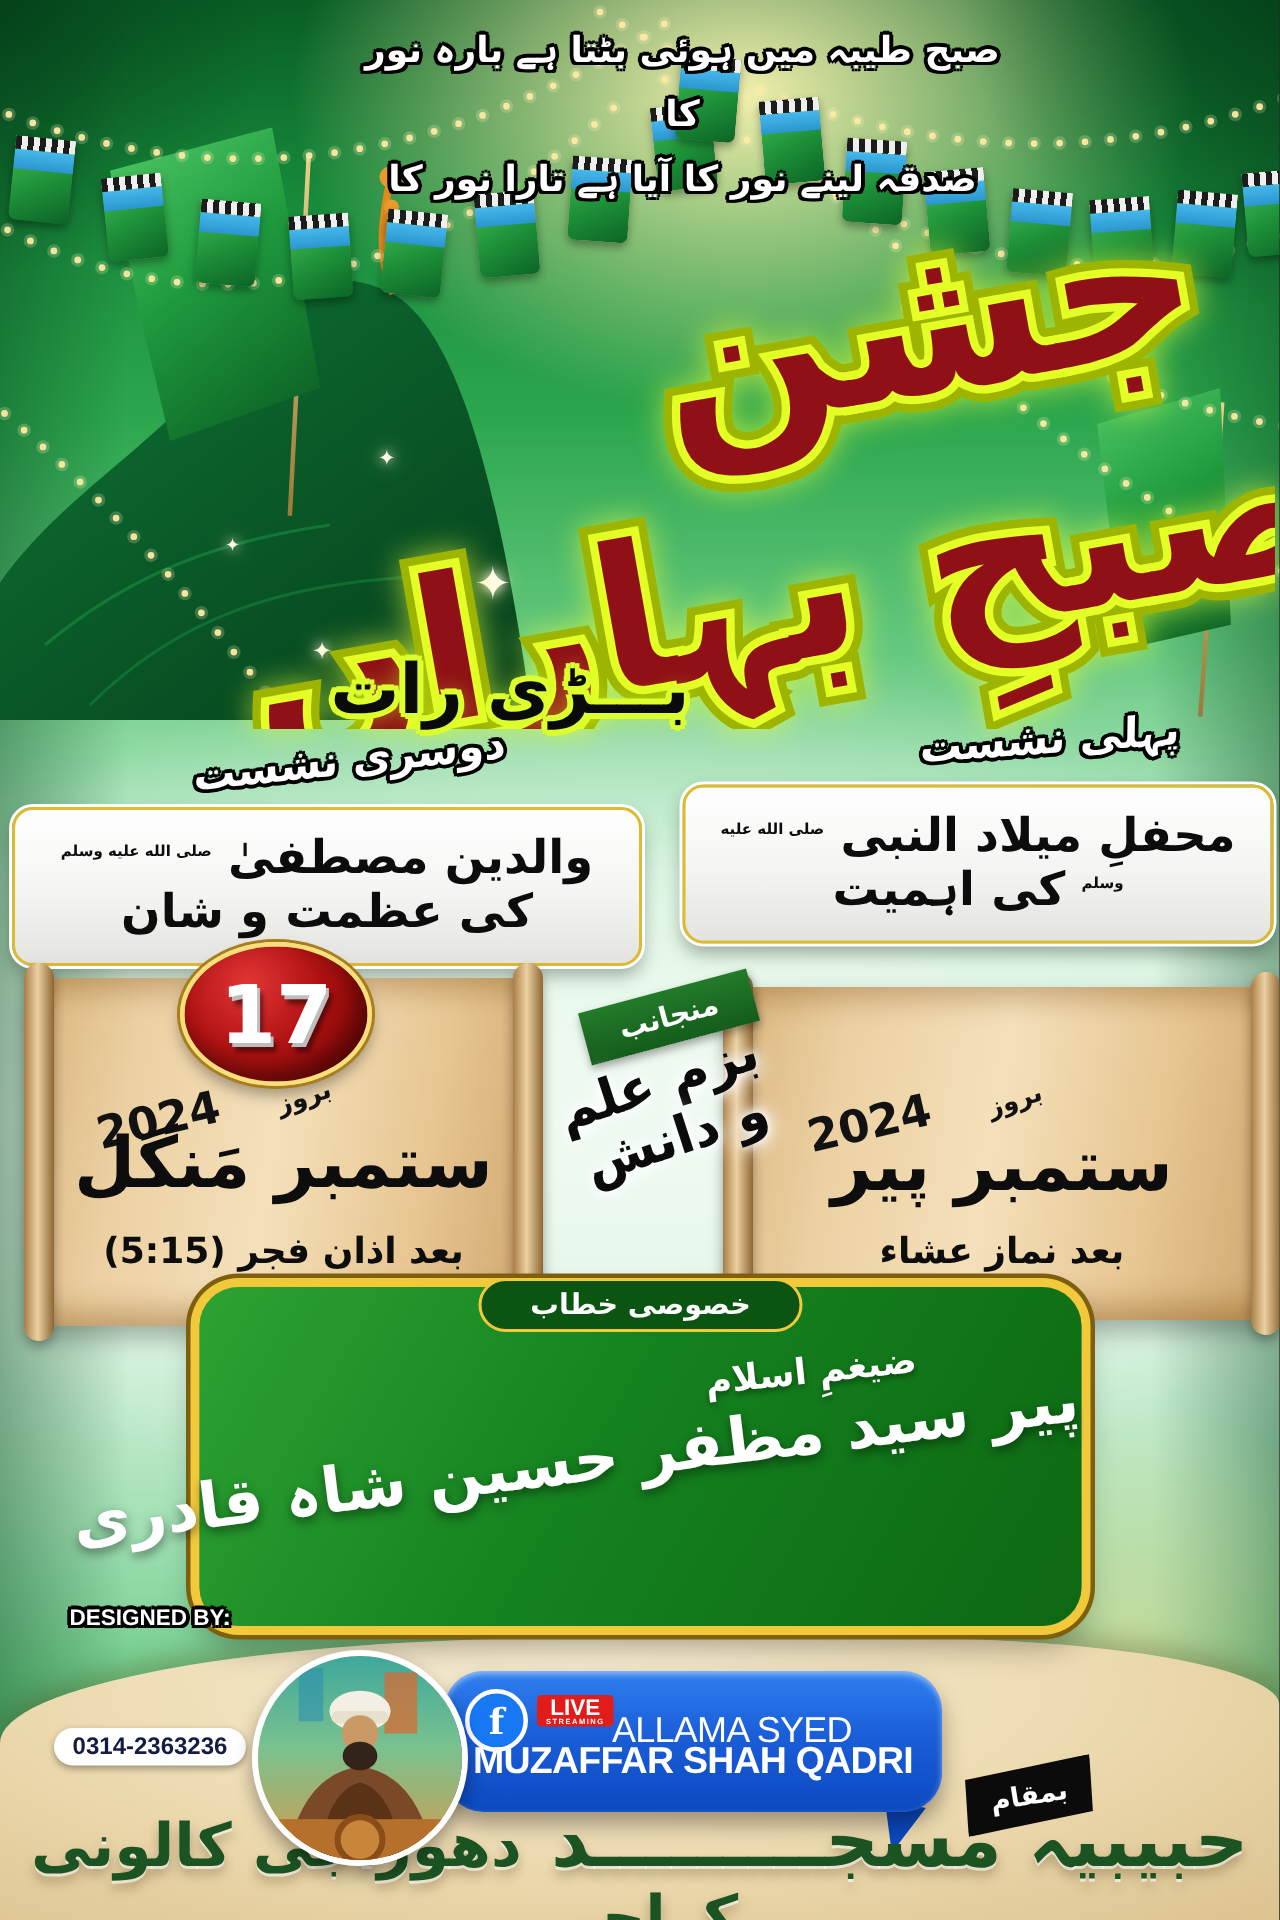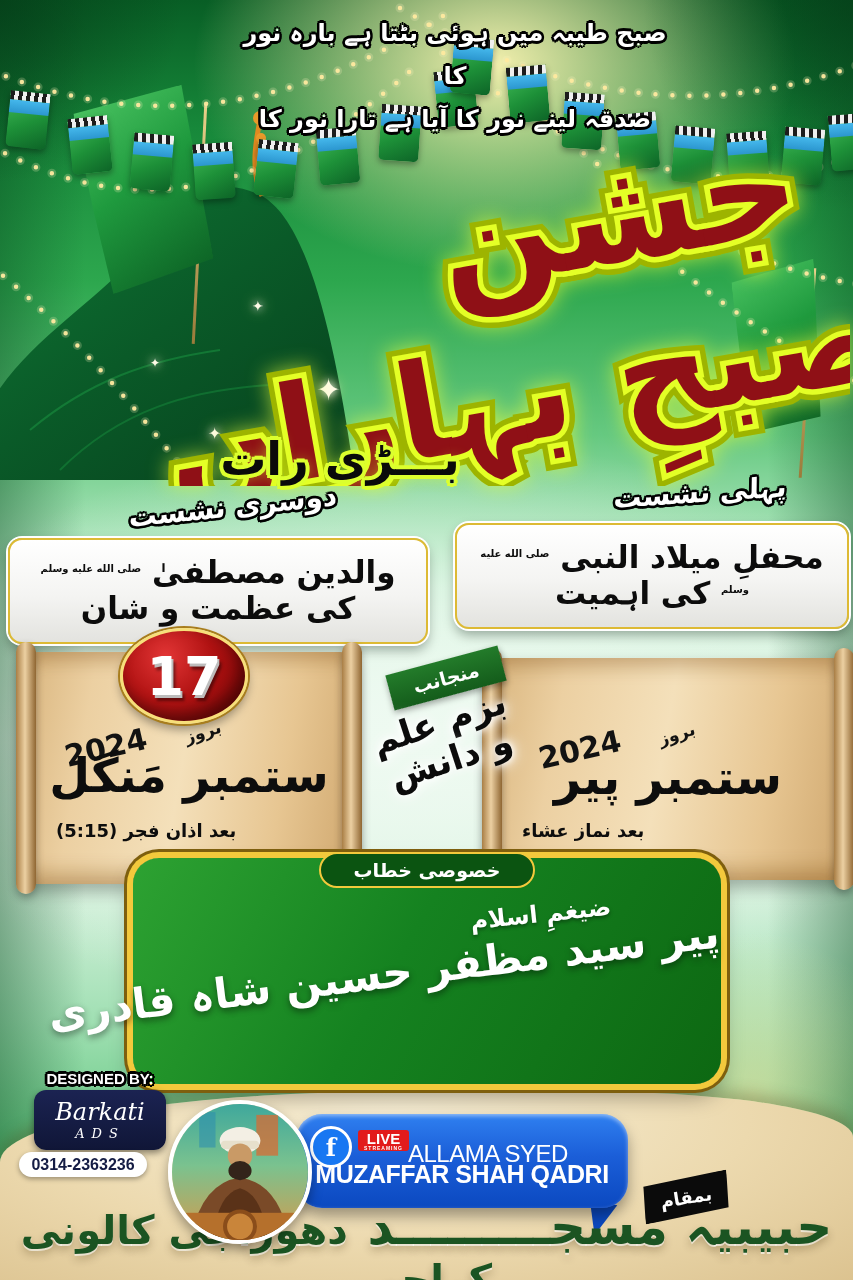--- a/index.html
+++ b/index.html
@@ -58,21 +58,21 @@
   .scroll::before,.scroll::after{content:"";position:absolute;top:-10px;bottom:-10px;width:20px;border-radius:10px;
     background:linear-gradient(90deg,#a97e45,#ecd0a2 45%,#8f6632);box-shadow:0 4px 8px rgba(0,0,0,.3);}
   .scroll::before{left:-8px;} .scroll::after{right:-8px;}
   .badge{position:absolute;border-radius:50%;display:flex;align-items:center;justify-content:center;
     background:radial-gradient(circle at 35% 28%,#e23535 0%,#b01212 45%,#8e0a0a 75%,#6e0404 100%);
     border:3px solid #f7df7a;box-shadow:0 0 0 2px #a87d1d,inset -6px -8px 14px rgba(0,0,0,.4),0 6px 10px rgba(0,0,0,.35);z-index:7;}
   .badge .num{font-size:54px;font-weight:900;color:#fff;text-shadow:2px 3px 0 #bdbdbd,4px 6px 3px rgba(0,0,0,.45);}
   .yr{position:absolute;font-size:30px;font-weight:900;color:#121212;transform:rotate(-13deg);}
   .broz{position:absolute;font-size:17px;font-weight:700;color:#121212;transform:rotate(-18deg);}
   .dayline{position:absolute;width:100%;text-align:center;font-size:47px;font-weight:900;color:#0d0d0d;letter-spacing:2px;}
-  .timeline{position:absolute;width:100%;text-align:left;font-size:18px;font-weight:900;color:#0d0d0d;margin-left:32px;}
+  .timeline{position:absolute;width:100%;text-align:center;font-size:24px;font-weight:900;color:#0d0d0d;}
   
   .org-ribbon{left:388px;top:660px;width:116px;height:36px;z-index:6;background:linear-gradient(#237b2a,#145c1b);
     transform:rotate(-15deg);display:flex;align-items:center;justify-content:center;color:#fff;
     font-size:19px;font-weight:700;box-shadow:0 3px 6px rgba(0,0,0,.35);}
   .org-name{left:360px;top:702px;width:170px;z-index:6;transform:rotate(-18deg);text-align:center;
     font-size:35px;font-weight:900;color:#0b0b0b;line-height:1.1;
     text-shadow:0 0 6px #fff,0 0 12px #fff,0 0 18px #fff;}
   
   .speaker{left:133px;top:858px;width:588px;height:226px;z-index:7;border-radius:26px;
     background:linear-gradient(120deg,#2da232 0%,#158220 45%,#0d6812 100%);
@@ -88,21 +88,21 @@
   .parchment{left:0;top:1092px;width:853px;height:188px;z-index:5;
     background:radial-gradient(ellipse at 45% 15%,#f8efd6 0%,#ecd9ae 55%,#dcc390 100%);
     border-radius:45% 30% 0 0/70px 45px 0 0;box-shadow:0 -8px 14px rgba(80,50,10,.25);}
   
   .des-label{left:30px;top:1070px;width:140px;text-align:center;font-size:15px;font-weight:800;z-index:8;
     font-family:"Liberation Sans",sans-serif;}
   .des-box{left:34px;top:1090px;width:132px;height:60px;background:linear-gradient(#1b2352,#101637);z-index:8;
     border-radius:12px;box-shadow:0 3px 7px rgba(0,0,0,.45);display:flex;flex-direction:column;align-items:center;justify-content:center;color:#fff;}
   .des-brand{font-family:"DejaVu Serif",serif;font-style:italic;font-size:24px;line-height:1;}
   .des-brand2{font-family:"DejaVu Serif",serif;font-style:italic;font-size:13px;letter-spacing:7px;margin-top:2px;}
-  .des-phone{left:19px;top:1152px;width:128px;height:25px;background:#fff;border-radius:13px;z-index:8;
+  .des-phone{left:36px;top:1152px;width:128px;height:25px;background:#fff;border-radius:13px;z-index:8;
     display:flex;align-items:center;justify-content:center;color:#141c44;font-weight:900;font-size:16px;
     font-family:"Liberation Sans",sans-serif;box-shadow:0 2px 5px rgba(0,0,0,.35);}
   
   .photo{left:168px;top:1100px;width:136px;height:136px;border-radius:50%;border:4px solid #fff;overflow:hidden;z-index:9;
     box-shadow:0 6px 12px rgba(0,0,0,.35);}
   
   .stream{left:296px;top:1114px;width:332px;height:94px;z-index:8;border-radius:26px;
     background:linear-gradient(180deg,#2f80f0 0%,#1b5ed8 45%,#0b49c0 100%);
     box-shadow:inset 0 2px 4px rgba(255,255,255,.5),0 8px 14px rgba(0,0,0,.35);color:#fff;
     font-family:"Liberation Sans",sans-serif;}
@@ -261,24 +261,20 @@
 
   <div class="abs speaker">
     <div class="spk-tag rtl">خصوصی خطاب</div>
     <div class="spk-hon rtl">ضیغمِ اسلام</div>
     <div class="spk-name rtl">پیر سید مظفر حسین شاہ قادری</div>
   </div>
 
   <div class="abs parchment"></div>
 
   <div class="abs des-label ow">DESIGNED BY:</div>
-  <div class="abs des-box">
-    <div class="des-brand">Barkati</div>
-    <div class="des-brand2">ADS</div>
-  </div>
   <div class="abs des-phone">0314-2363236</div>
 
   <div class="abs photo">
     <svg viewBox="0 0 100 100" width="136" height="136">
       <defs>
           <linearGradient id="pg" x1="0" y1="0" x2="0" y2="1">
         <stop offset="0" stop-color="#3fa89c"></stop>
             <stop offset=".45" stop-color="#7ac28f"></stop>
             <stop offset="1" stop-color="#d79a4b"></stop>
       </linearGradient>

